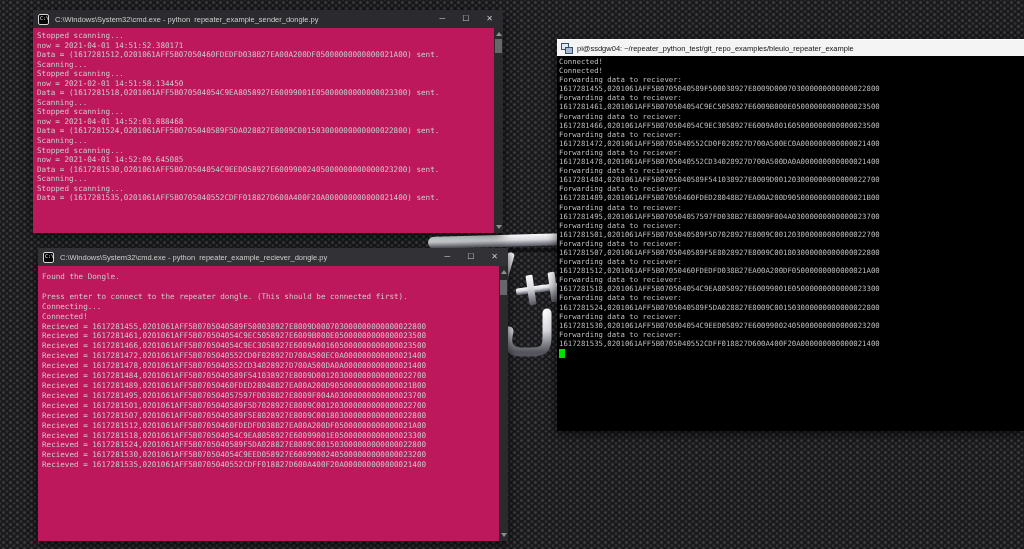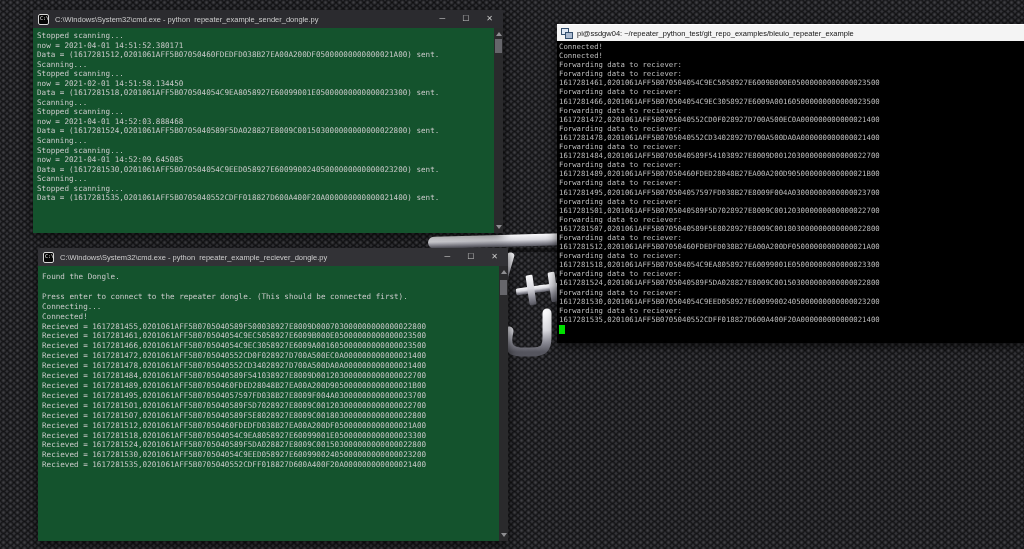--- a/index.html
+++ b/index.html
@@ -22,21 +22,21 @@
   .win{position:absolute;z-index:2;box-shadow:0 3px 10px rgba(0,0,0,.65);}
 
   
   .cmd .titlebar{height:18px;background:#323236;display:flex;align-items:center;padding:0 5px;gap:6px;}
   .cmd.inactive .titlebar{background:#2b2b2f;}
   .cmd .title{flex:1;color:#cccccc;font-size:7.5px;white-space:pre;overflow:hidden;}
   .btns{display:flex;align-items:center;gap:17px;margin-right:5px;color:#c8c8c8;font-size:8px;line-height:8px;}
   .wbtn{display:inline-block;cursor:default;}
   .cmdicon{width:11px;height:11px;flex:0 0 auto;background:#050505;border:1px solid #d8d8d8;border-radius:2px;position:relative;box-sizing:border-box;}
   .cmdicon::before{content:"C:\\";position:absolute;left:1px;top:1px;font-size:5px;line-height:5px;color:#fff;font-family:"DejaVu Sans Mono",monospace;}
-  .content{position:absolute;left:0;right:0;top:18px;bottom:0;background:#14532d;overflow:hidden;}
+  .content{position:absolute;left:0;right:0;top:18px;bottom:0;background:#be185d;overflow:hidden;}
   .lines{position:absolute;left:4px;top:3px;right:11px;bottom:0;overflow:hidden;}
   .tline{font-family:"DejaVu Sans Mono",monospace;font-size:7.6px;line-height:9.55px;color:#c9c9c9;white-space:pre;}
   #receiver .lines{top:6px;}
   #receiver .tline{line-height:9.9px;}
 
   
   .sbar{position:absolute;top:0;right:0;bottom:0;width:9px;background:#2a2a2c;}
   .sarrow{position:absolute;left:1.5px;width:0;height:0;border-left:3px solid transparent;border-right:3px solid transparent;}
   .sarrow.up{top:4px;border-bottom:4px solid #8f8f92;}
   .sarrow.down{bottom:4px;border-top:4px solid #8f8f92;}
@@ -160,30 +160,31 @@
           <div class="tline">Recieved = 1617281535,0201061AFF5B0705040552CDFF018827D600A400F20A000000000000021400</div>
         </div>
       <div class="sbar">
         <span class="sarrow up"></span>
         <span class="thumb"></span>
         <span class="sarrow down"></span>
       </div>
     </div>
   </div>
 
-  <div class="win putty" id="putty" style="left:557px;top:24px;width:467px;height:319px;">
+  <div class="win putty" id="putty" style="left:557px;top:39px;width:467px;height:392px;">
     <div class="titlebar">
       <span class="pticon"></span>
       <span class="title">pi@ssdgw04: ~/repeater_python_test/git_repo_examples/bleuio_repeater_example</span>
     </div>
     <div class="pcontent">
       <div>
           <div class="tline">Connected!</div>
           <div class="tline">Connected!</div>
           <div class="tline">Forwarding data to reciever:</div>
+          <div class="tline">1617281455,0201061AFF5B0705040589F500038927E8009D000703000000000000022800</div>
           <div class="tline">Forwarding data to reciever:</div>
           <div class="tline">1617281461,0201061AFF5B070504054C9EC5058927E6009B000E05000000000000023500</div>
           <div class="tline">Forwarding data to reciever:</div>
           <div class="tline">1617281466,0201061AFF5B070504054C9EC3058927E6009A001605000000000000023500</div>
           <div class="tline">Forwarding data to reciever:</div>
           <div class="tline">1617281472,0201061AFF5B0705040552CD0F028927D700A500EC0A000000000000021400</div>
           <div class="tline">Forwarding data to reciever:</div>
           <div class="tline">1617281478,0201061AFF5B0705040552CD34028927D700A500DA0A000000000000021400</div>
           <div class="tline">Forwarding data to reciever:</div>
           <div class="tline">1617281484,0201061AFF5B0705040589F541038927E8009D001203000000000000022700</div>

